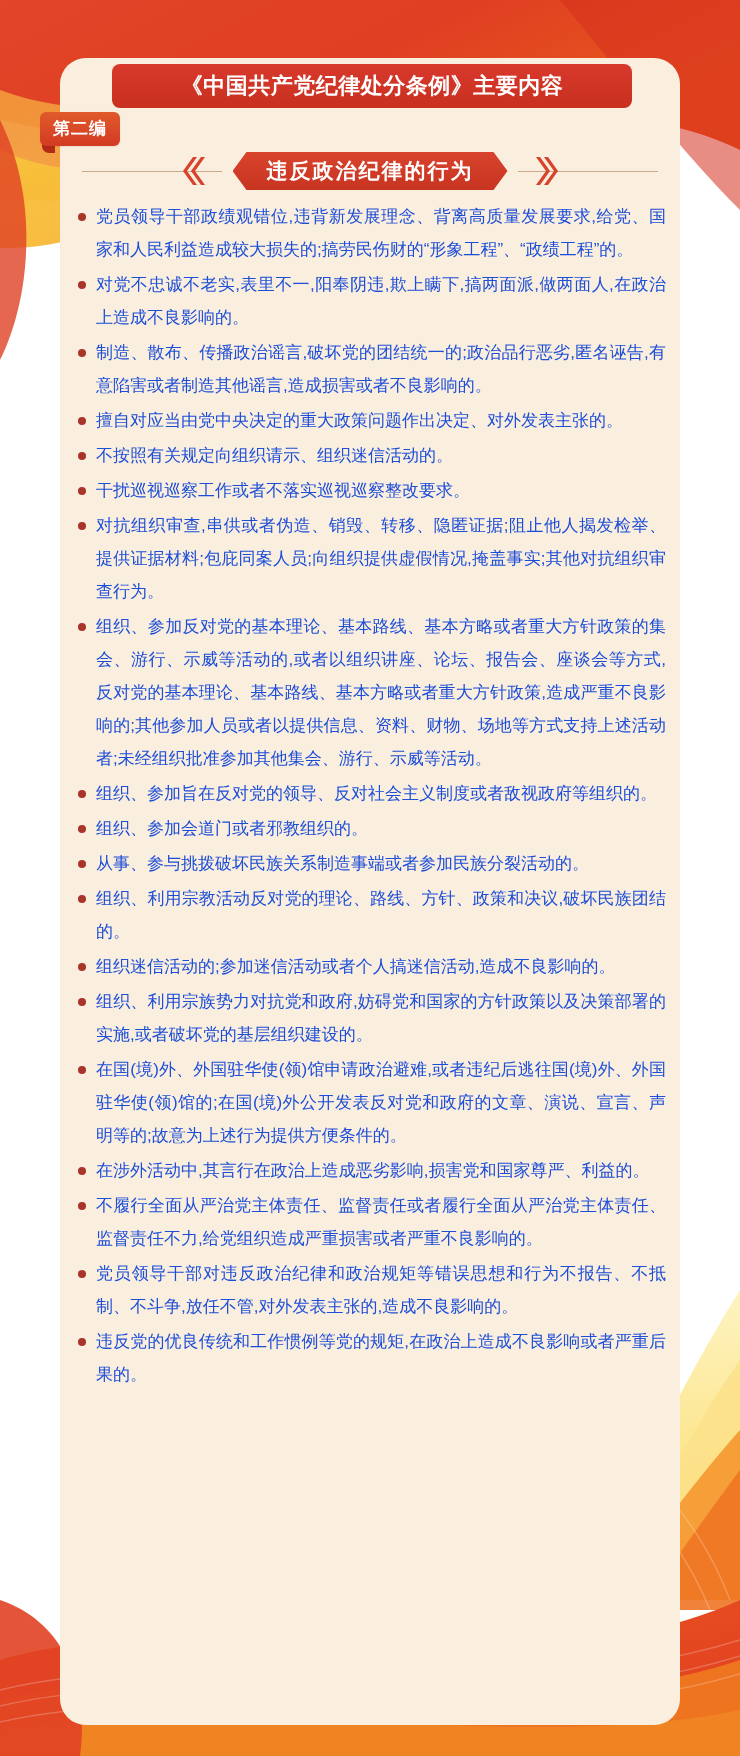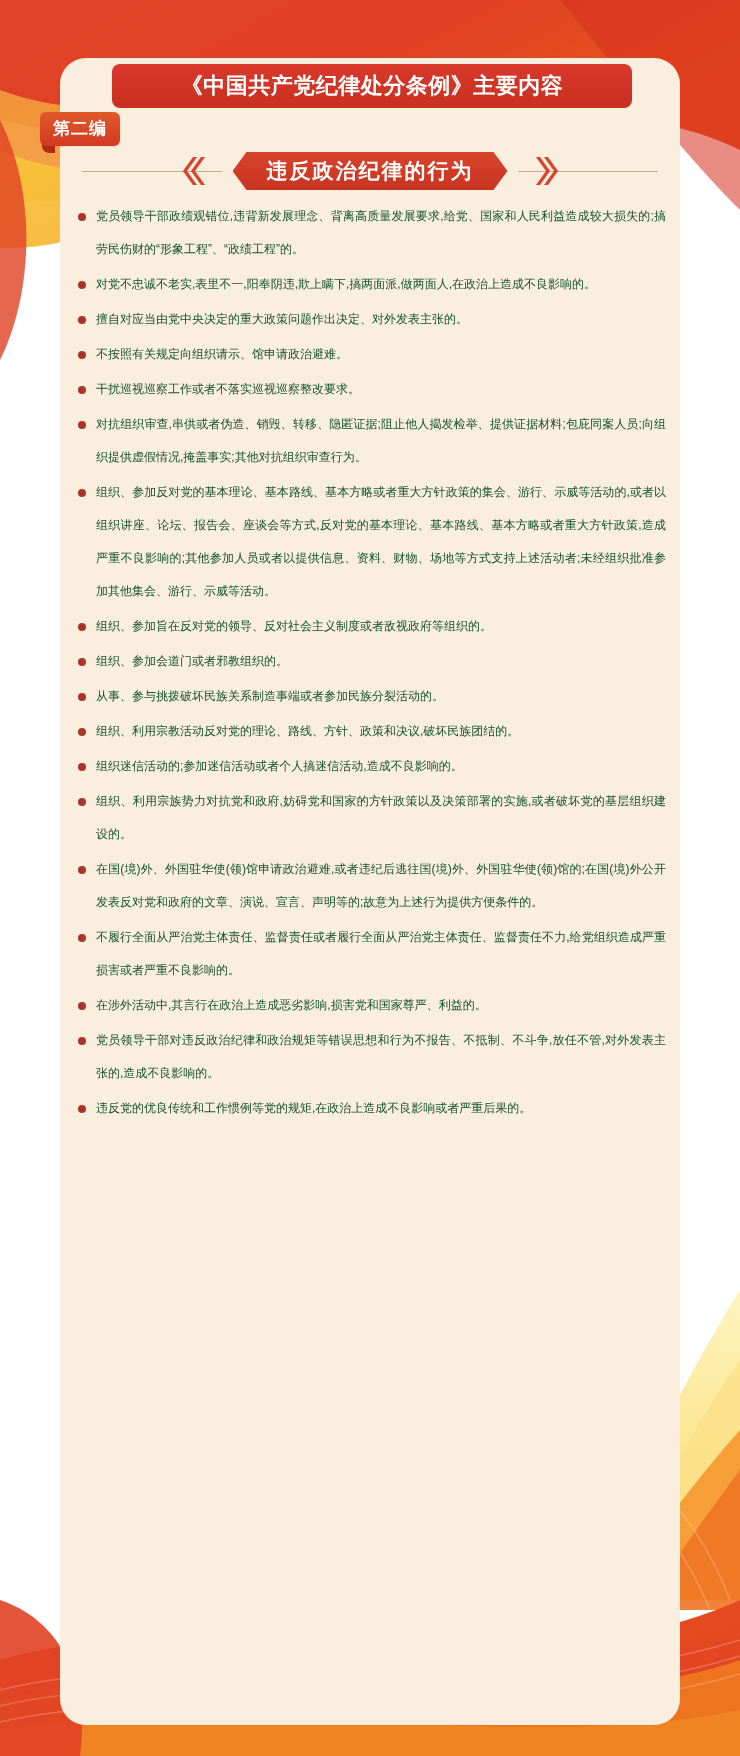--- a/index.html
+++ b/index.html
@@ -161,22 +161,22 @@
     flex: 0 0 auto;
     width: 8px;
     height: 8px;
     border-radius: 50%;
     background: #a8342a;
     margin-top: 13px;
     margin-right: 10px;
   }
   .item-text {
     flex: 1 1 auto;
-    color: #14532d;
-    font-size: 12px;
+    color: #1d4ed8;
+    font-size: 17px;
     line-height: 33px;
     text-align: justify;
     text-justify: inter-character;
     letter-spacing: 0px;
   }
 </style>
 </head>
 <body>
 
 <div id="bg-layer">
@@ -275,25 +275,29 @@
     <div class="item">
       <span class="bullet"></span>
       <div class="item-text">党员领导干部政绩观错位,违背新发展理念、背离高质量发展要求,给党、国家和人民利益造成较大损失的;搞劳民伤财的“形象工程”、“政绩工程”的。</div>
     </div>
     <div class="item">
       <span class="bullet"></span>
       <div class="item-text">对党不忠诚不老实,表里不一,阳奉阴违,欺上瞒下,搞两面派,做两面人,在政治上造成不良影响的。</div>
     </div>
     <div class="item">
       <span class="bullet"></span>
+      <div class="item-text">制造、散布、传播政治谣言,破坏党的团结统一的;政治品行恶劣,匿名诬告,有意陷害或者制造其他谣言,造成损害或者不良影响的。</div>
+    </div>
+    <div class="item">
+      <span class="bullet"></span>
       <div class="item-text">擅自对应当由党中央决定的重大政策问题作出决定、对外发表主张的。</div>
     </div>
     <div class="item">
       <span class="bullet"></span>
-      <div class="item-text">不按照有关规定向组织请示、馆申请政治避难。</div>
+      <div class="item-text">不按照有关规定向组织请示、组织迷信活动的。</div>
     </div>
     <div class="item">
       <span class="bullet"></span>
       <div class="item-text">干扰巡视巡察工作或者不落实巡视巡察整改要求。</div>
     </div>
     <div class="item">
       <span class="bullet"></span>
       <div class="item-text">对抗组织审查,串供或者伪造、销毁、转移、隐匿证据;阻止他人揭发检举、提供证据材料;包庇同案人员;向组织提供虚假情况,掩盖事实;其他对抗组织审查行为。</div>
     </div>
     <div class="item">
@@ -323,27 +327,27 @@
     <div class="item">
       <span class="bullet"></span>
       <div class="item-text">组织、利用宗族势力对抗党和政府,妨碍党和国家的方针政策以及决策部署的实施,或者破坏党的基层组织建设的。</div>
     </div>
     <div class="item">
       <span class="bullet"></span>
       <div class="item-text">在国(境)外、外国驻华使(领)馆申请政治避难,或者违纪后逃往国(境)外、外国驻华使(领)馆的;在国(境)外公开发表反对党和政府的文章、演说、宣言、声明等的;故意为上述行为提供方便条件的。</div>
     </div>
     <div class="item">
       <span class="bullet"></span>
+      <div class="item-text">在涉外活动中,其言行在政治上造成恶劣影响,损害党和国家尊严、利益的。</div>
+    </div>
+    <div class="item">
+      <span class="bullet"></span>
       <div class="item-text">不履行全面从严治党主体责任、监督责任或者履行全面从严治党主体责任、监督责任不力,给党组织造成严重损害或者严重不良影响的。</div>
     </div>
     <div class="item">
       <span class="bullet"></span>
-      <div class="item-text">在涉外活动中,其言行在政治上造成恶劣影响,损害党和国家尊严、利益的。</div>
-    </div>
-    <div class="item">
-      <span class="bullet"></span>
       <div class="item-text">党员领导干部对违反政治纪律和政治规矩等错误思想和行为不报告、不抵制、不斗争,放任不管,对外发表主张的,造成不良影响的。</div>
     </div>
     <div class="item">
       <span class="bullet"></span>
       <div class="item-text">违反党的优良传统和工作惯例等党的规矩,在政治上造成不良影响或者严重后果的。</div>
     </div>
   </div>
 
 </body></html>

